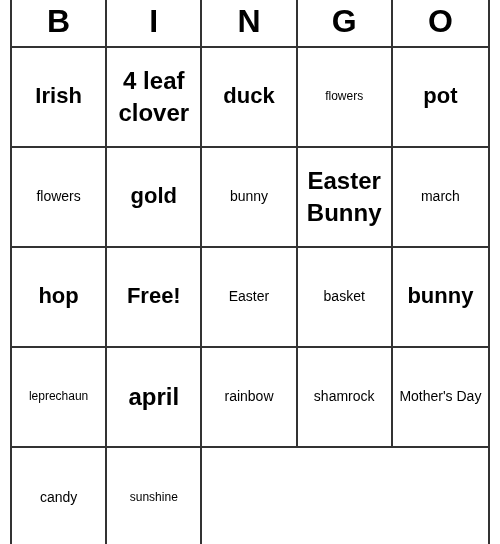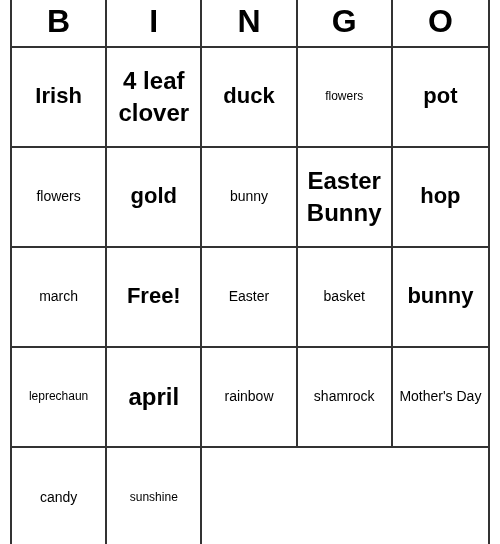--- a/index.html
+++ b/index.html
@@ -101,24 +101,24 @@
       <div class="bingo-cell">
         <span class="cell-text large">gold</span>
       </div>
       <div class="bingo-cell">
         <span class="cell-text">bunny</span>
       </div>
       <div class="bingo-cell">
         <span class="cell-text medium">Easter Bunny</span>
       </div>
       <div class="bingo-cell">
-        <span class="cell-text large">hop</span>
+        <span class="cell-text">march</span>
       </div>
       <div class="bingo-cell">
-        <span class="cell-text">march</span>
+        <span class="cell-text large">hop</span>
       </div>
       <div class="bingo-cell">
         <span class="cell-text large">Free!</span>
       </div>
       <div class="bingo-cell">
         <span class="cell-text">Easter</span>
       </div>
       <div class="bingo-cell">
         <span class="cell-text">basket</span>
       </div>

